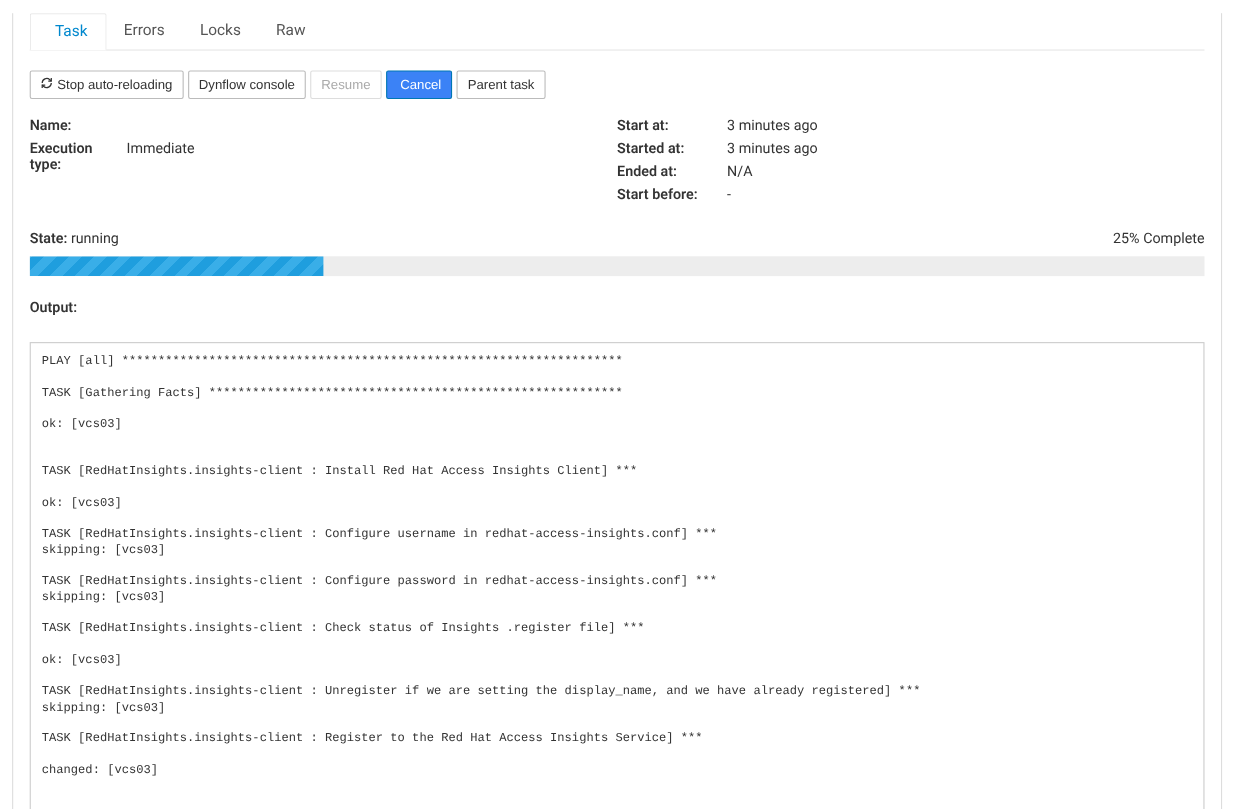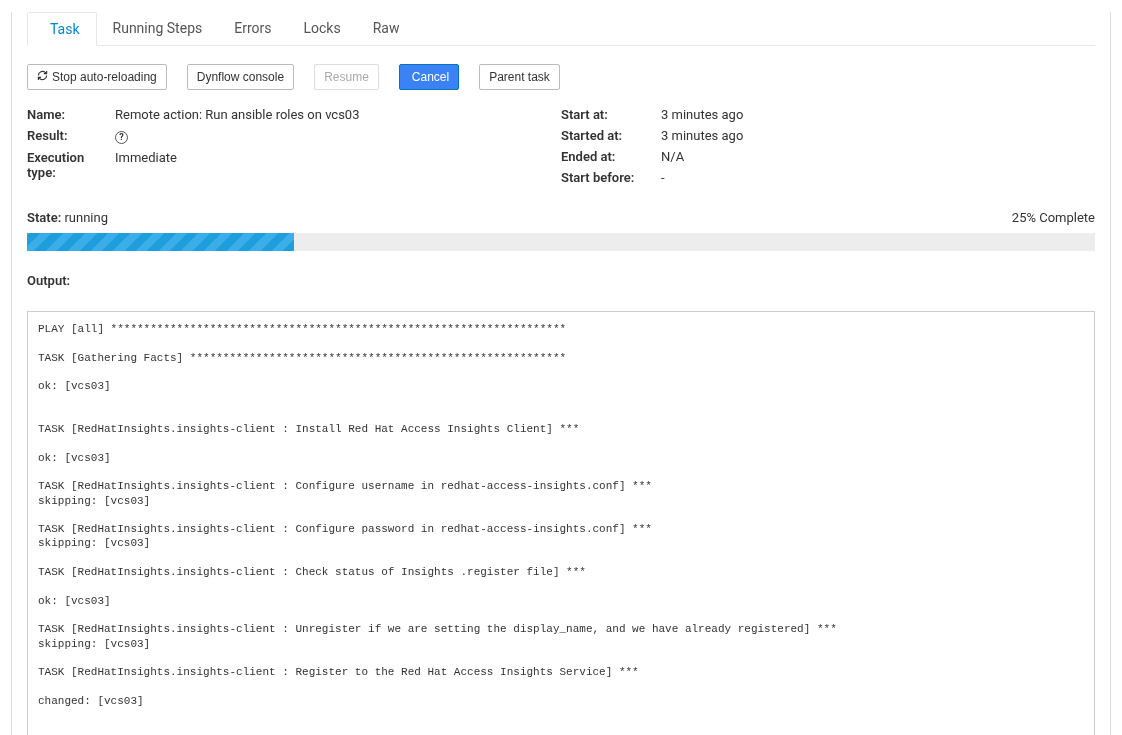--- a/index.html
+++ b/index.html
@@ -33,21 +33,21 @@
       color: #0088ce;
       border: 1px solid #e6e6e6;
       border-bottom: 1px solid #fff;
       margin-bottom: -1px;
       border-radius: 2px 2px 0 0;
       background: #fff;
       padding-left: 22px;
     }
     .toolbar {
       display: flex;
-      gap: 20px;
+      gap: 4px;
       margin-bottom: 14px;
     }
     .btn {
       border: 1px solid #bbb;
       background: #fff;
       color: #333;
       padding: 3px 9px;
       font-size: 12px;
       border-radius: 2px;
       cursor: pointer;
@@ -126,21 +126,20 @@
       font-weight: bold;
     }
   </style>
 </head>
 <body>
 
 <div class="container">
   <div class="inner">
     <div class="tabs">
       <div class="tab active">Task</div>
-      <div class="tab">Running Steps</div>
       <div class="tab">Errors</div>
       <div class="tab">Locks</div>
       <div class="tab">Raw</div>
     </div>
 
     <div class="toolbar">
       <button class="btn">
         <span class="icon">
           <svg width="11" height="11" viewBox="0 0 24 24" fill="none" stroke="#333" stroke-width="2.5">
               <path d="M21 2v6h-6"></path>
@@ -154,27 +153,20 @@
       <button class="btn">Dynflow console</button>
       <button class="btn disabled">Resume</button>
       <button class="btn primary">Cancel</button>
       <button class="btn">Parent task</button>
     </div>
 
     <div class="info-cols">
       <div class="info-col">
         <div class="info-row">
           <div class="info-label">Name:</div>
-          <div class="info-value">Remote action: Run ansible roles on vcs03</div>
-        </div>
-        <div class="info-row">
-          <div class="info-label">Result:</div>
-          <div class="info-value">
-            <span class="help-icon">?</span>
-          </div>
         </div>
         <div class="info-row">
           <div class="info-label">Execution type:</div>
           <div class="info-value">Immediate</div>
         </div>
       </div>
       <div class="info-col right">
         <div class="info-row">
           <div class="info-label">Start at:</div>
           <div class="info-value">3 minutes ago</div>

